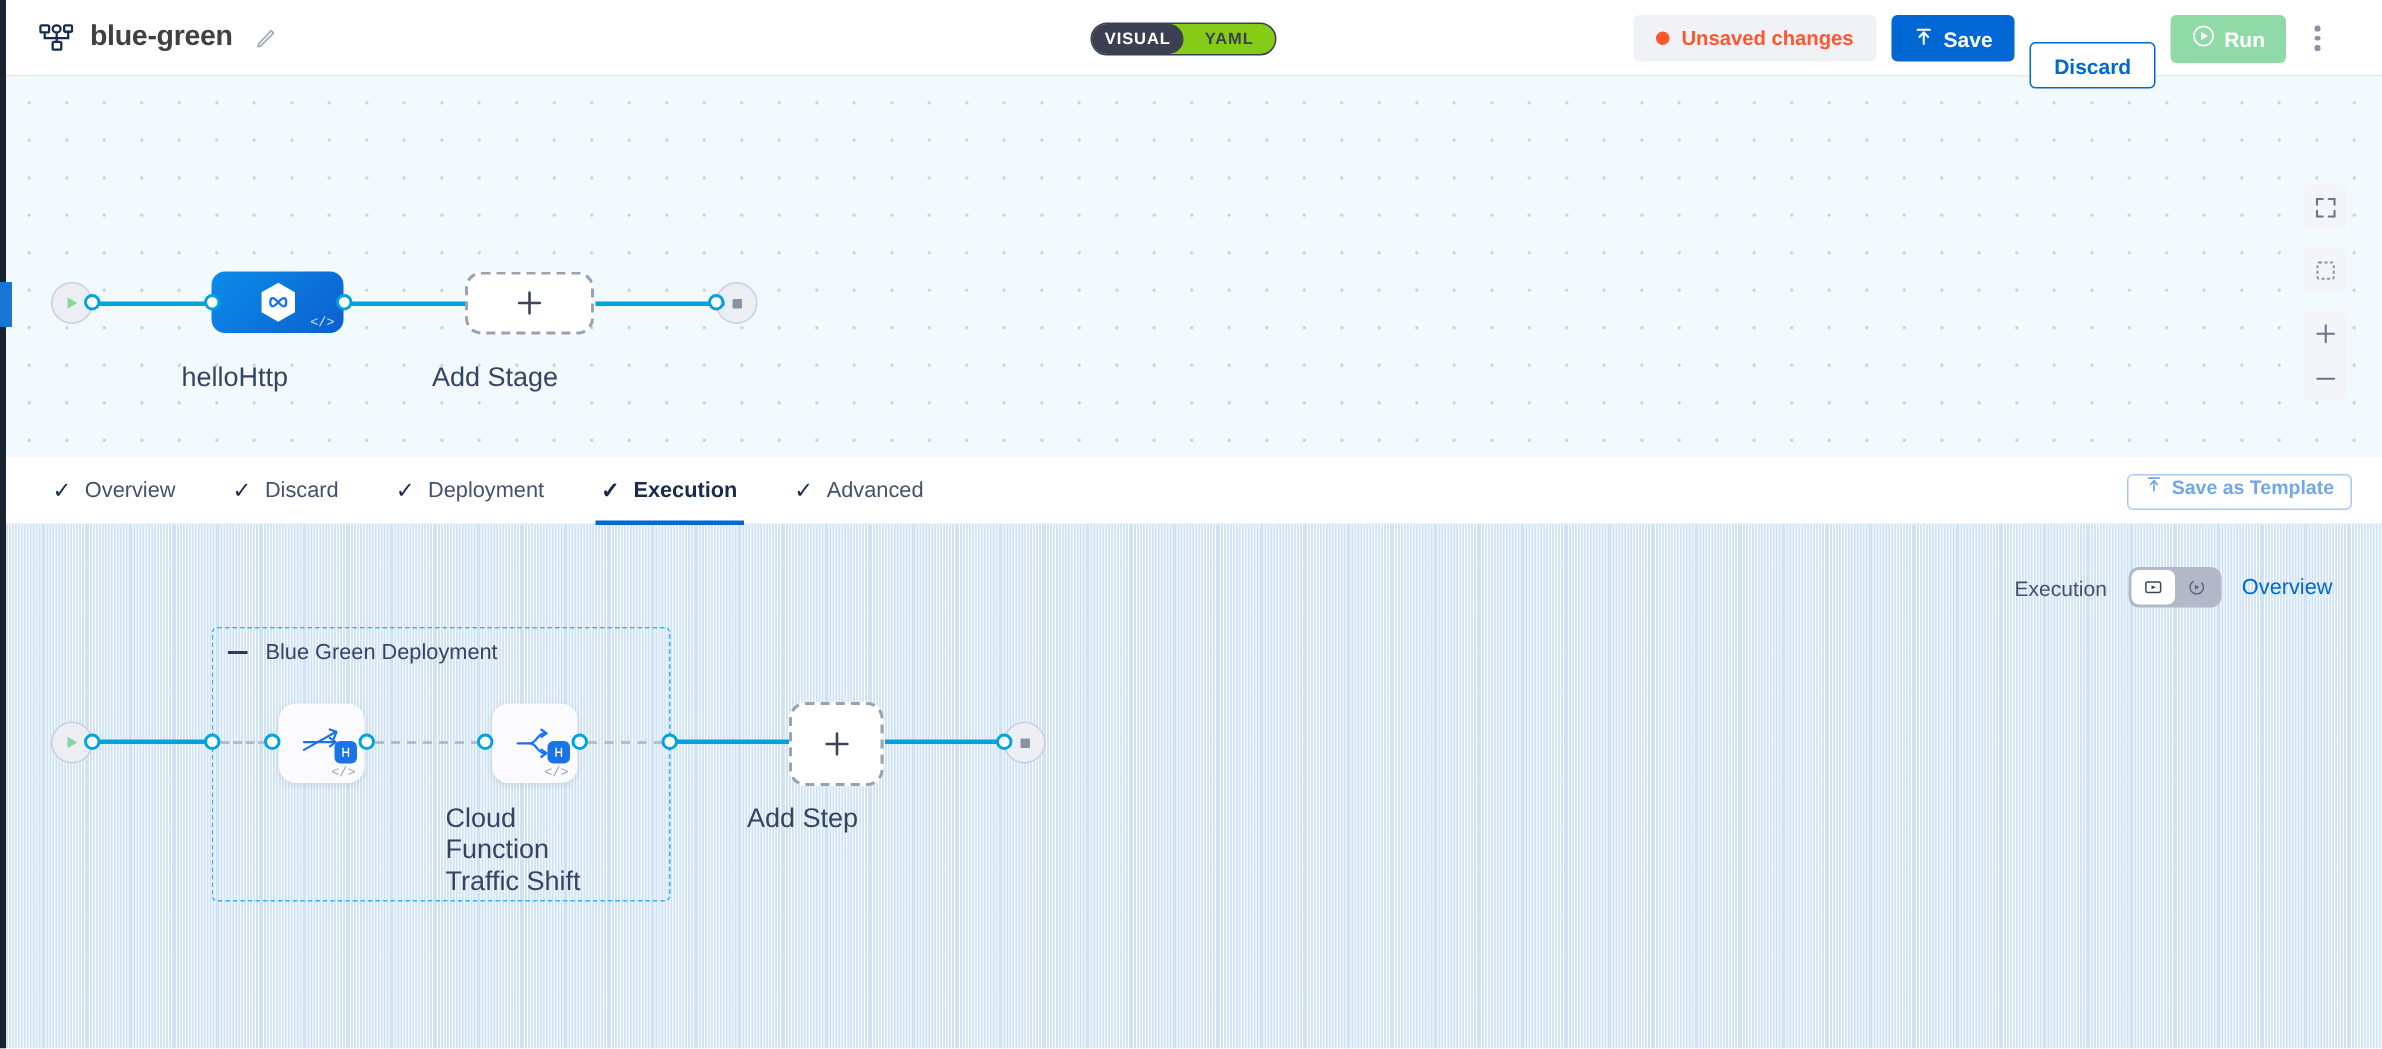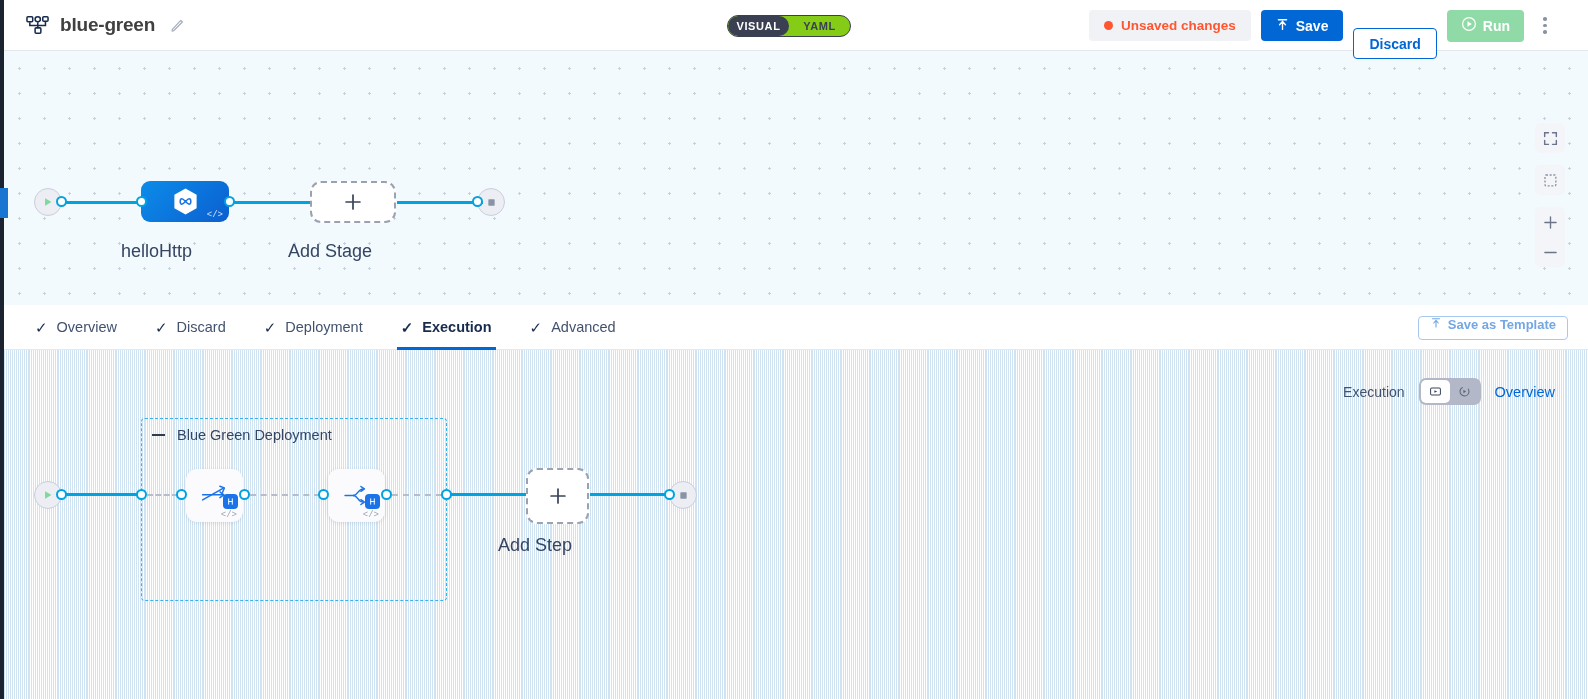--- a/index.html
+++ b/index.html
@@ -456,20 +456,24 @@
       </svg>
       <span class="step-badge">
         <svg viewBox="0 0 12 12" width="9" height="9">
           <path d="M3.6 2.4 L3.6 9.6 M8.4 2.4 L8.4 9.6 M3.6 6 L8.4 6" stroke="#ffffff" stroke-width="1.3" stroke-linecap="round"></path>
         </svg>
       </span>
       <span class="code-badge dark">&lt;/&gt;</span>
     </div>
     <div class="port" style="left:318px; top:139px;"></div>
     <div class="port" style="left:381px; top:139px;"></div>
+    <div class="node-label" style="left:297px; top:185px; width:120px;">
+      <div>Cloud Function</div>
+      <div>Traffic Shift</div>
+    </div>
 
     <div class="port" style="left:441px; top:139px;"></div>
 
     <div class="node-add" style="left:526px; top:118px; width:63px; height:56px;">
       <svg viewBox="0 0 22 22" width="20" height="20">
         <path d="M11 3.4 L11 18.6 M3.4 11 L18.6 11" stroke="#3b4559" stroke-width="1.9" stroke-linecap="round"></path>
       </svg>
     </div>
     <div class="node-label" style="left:498px; top:185px; width:120px;">Add Step</div>
 

